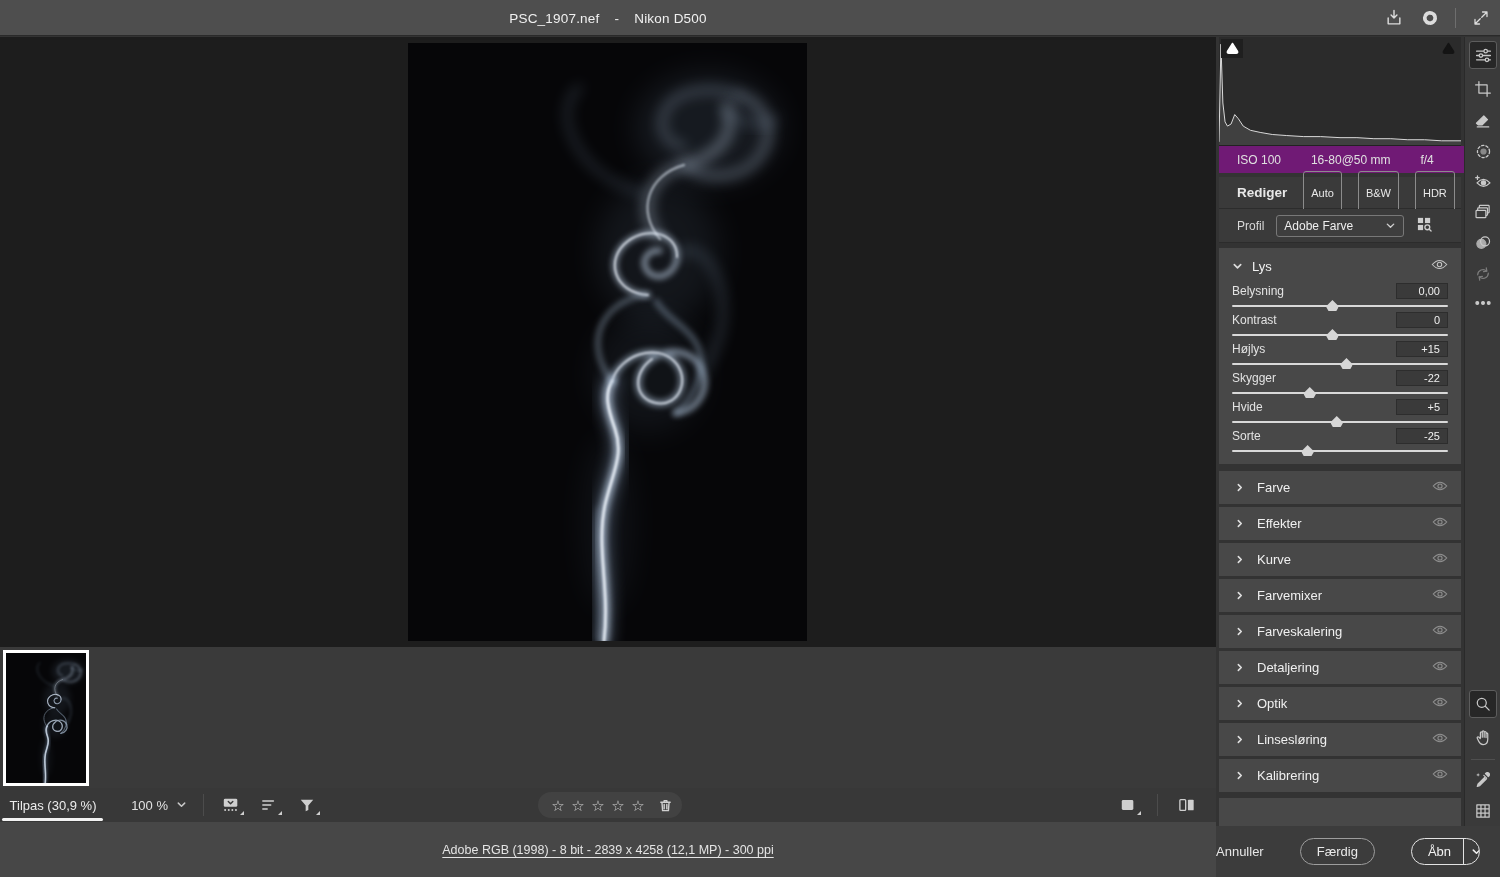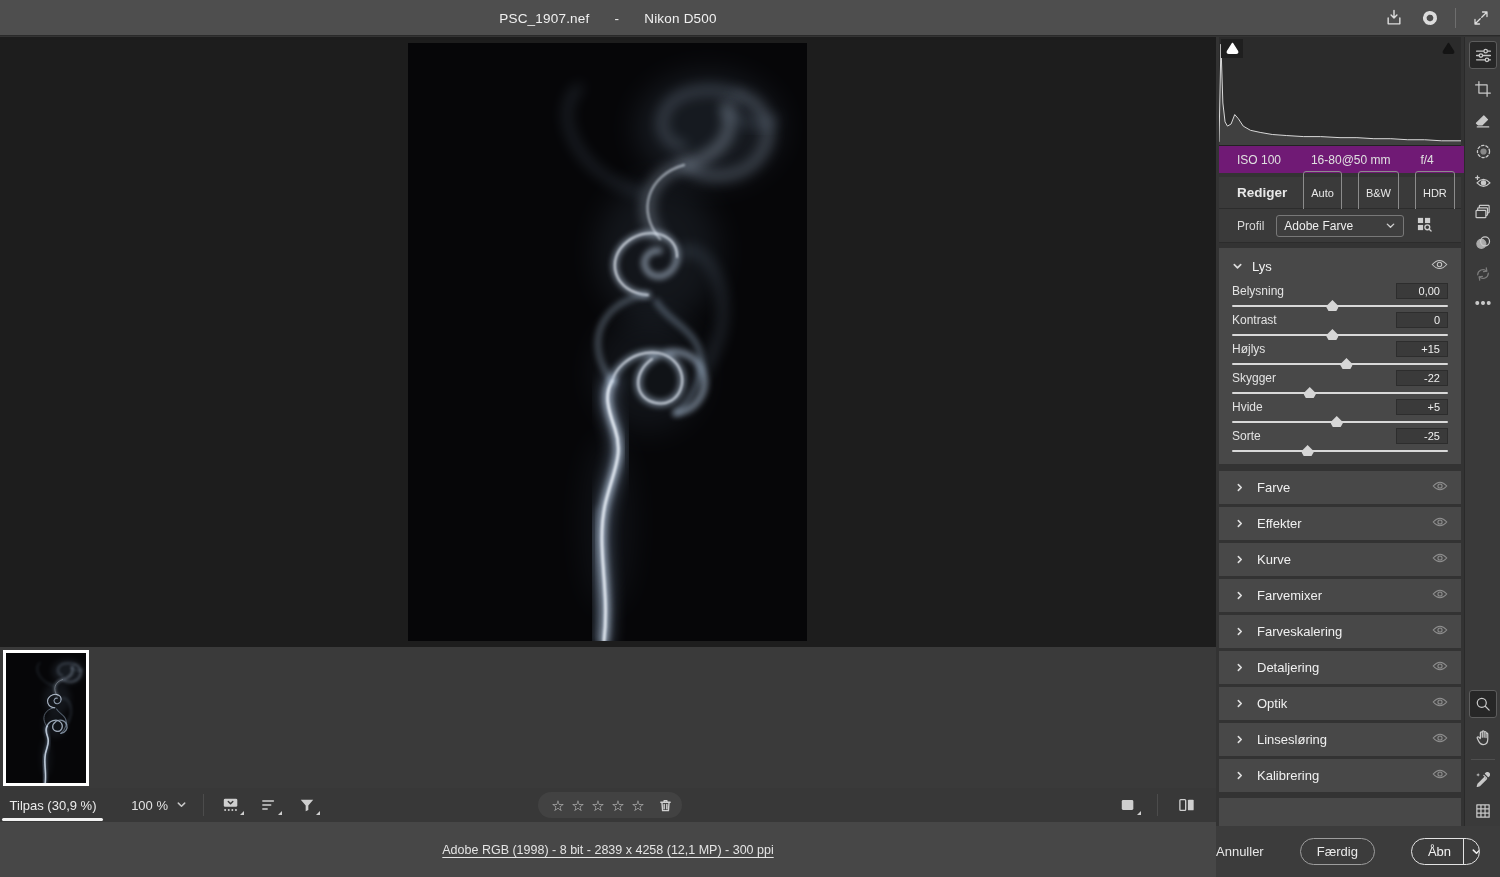--- a/index.html
+++ b/index.html
@@ -6,21 +6,21 @@
   html,body { width:1500px; height:877px; overflow:hidden; background:#333; }
   body { font-family:"Liberation Sans", sans-serif; color:#e8e8e8; font-size:13px;
          -webkit-font-smoothing:antialiased; position:relative; }
 
   .abs { position:absolute; }
 
   
   #titlebar { left:0; top:0; width:1500px; height:36px; background:#4e4e4e;
               border-bottom:1px solid #2a2a2a; }
   #title { position:absolute; left:0; top:0; width:1216px; height:36px;
-           display:flex; align-items:center; justify-content:center; gap:25px;
+           display:flex; align-items:center; justify-content:center; gap:15px;
            font-size:13.5px; color:#f0f0f0; letter-spacing:.2px; }
   #titlebar-icons { position:absolute; right:8px; top:0; height:36px; display:flex;
                     align-items:center; gap:14px; }
   .tb-icon { width:22px; height:22px; display:flex; align-items:center; justify-content:center; cursor:pointer; }
   .tb-icon svg { stroke:#dcdcdc; fill:none; stroke-width:1.7; stroke-linecap:round; stroke-linejoin:round; }
   .tb-divider { width:1px; height:20px; background:#6e6e6e; }
 
   
   #canvas { left:0; top:37px; width:1216px; height:610px; background:#1d1d1d; }
   #photo { position:absolute; left:408px; top:6px; width:399px; height:598px; background:#060608; }

